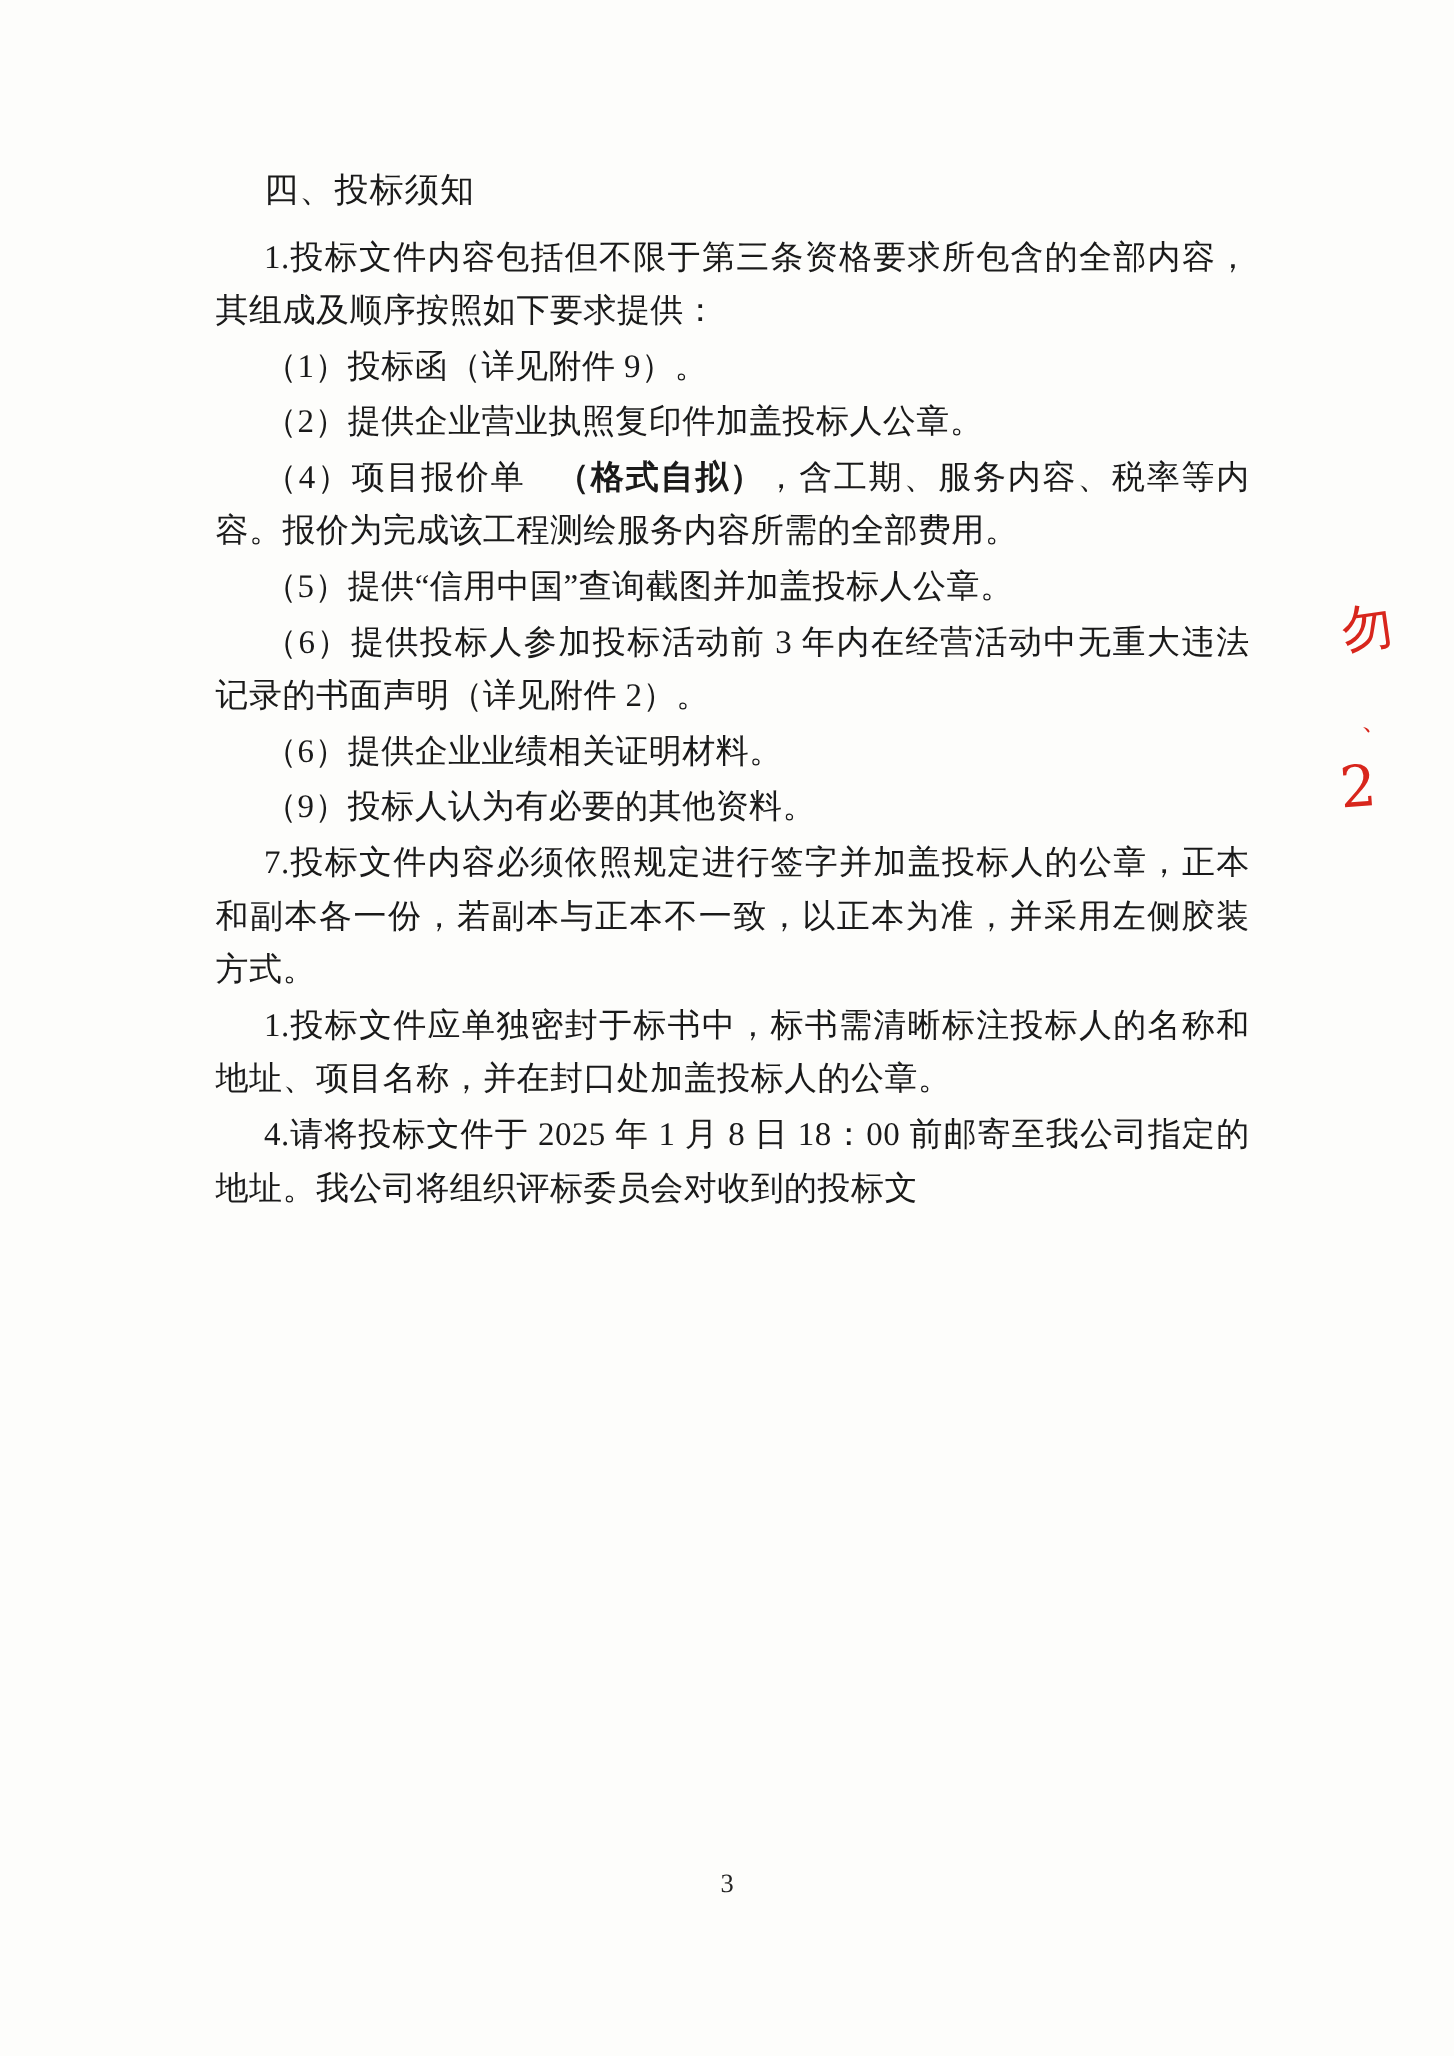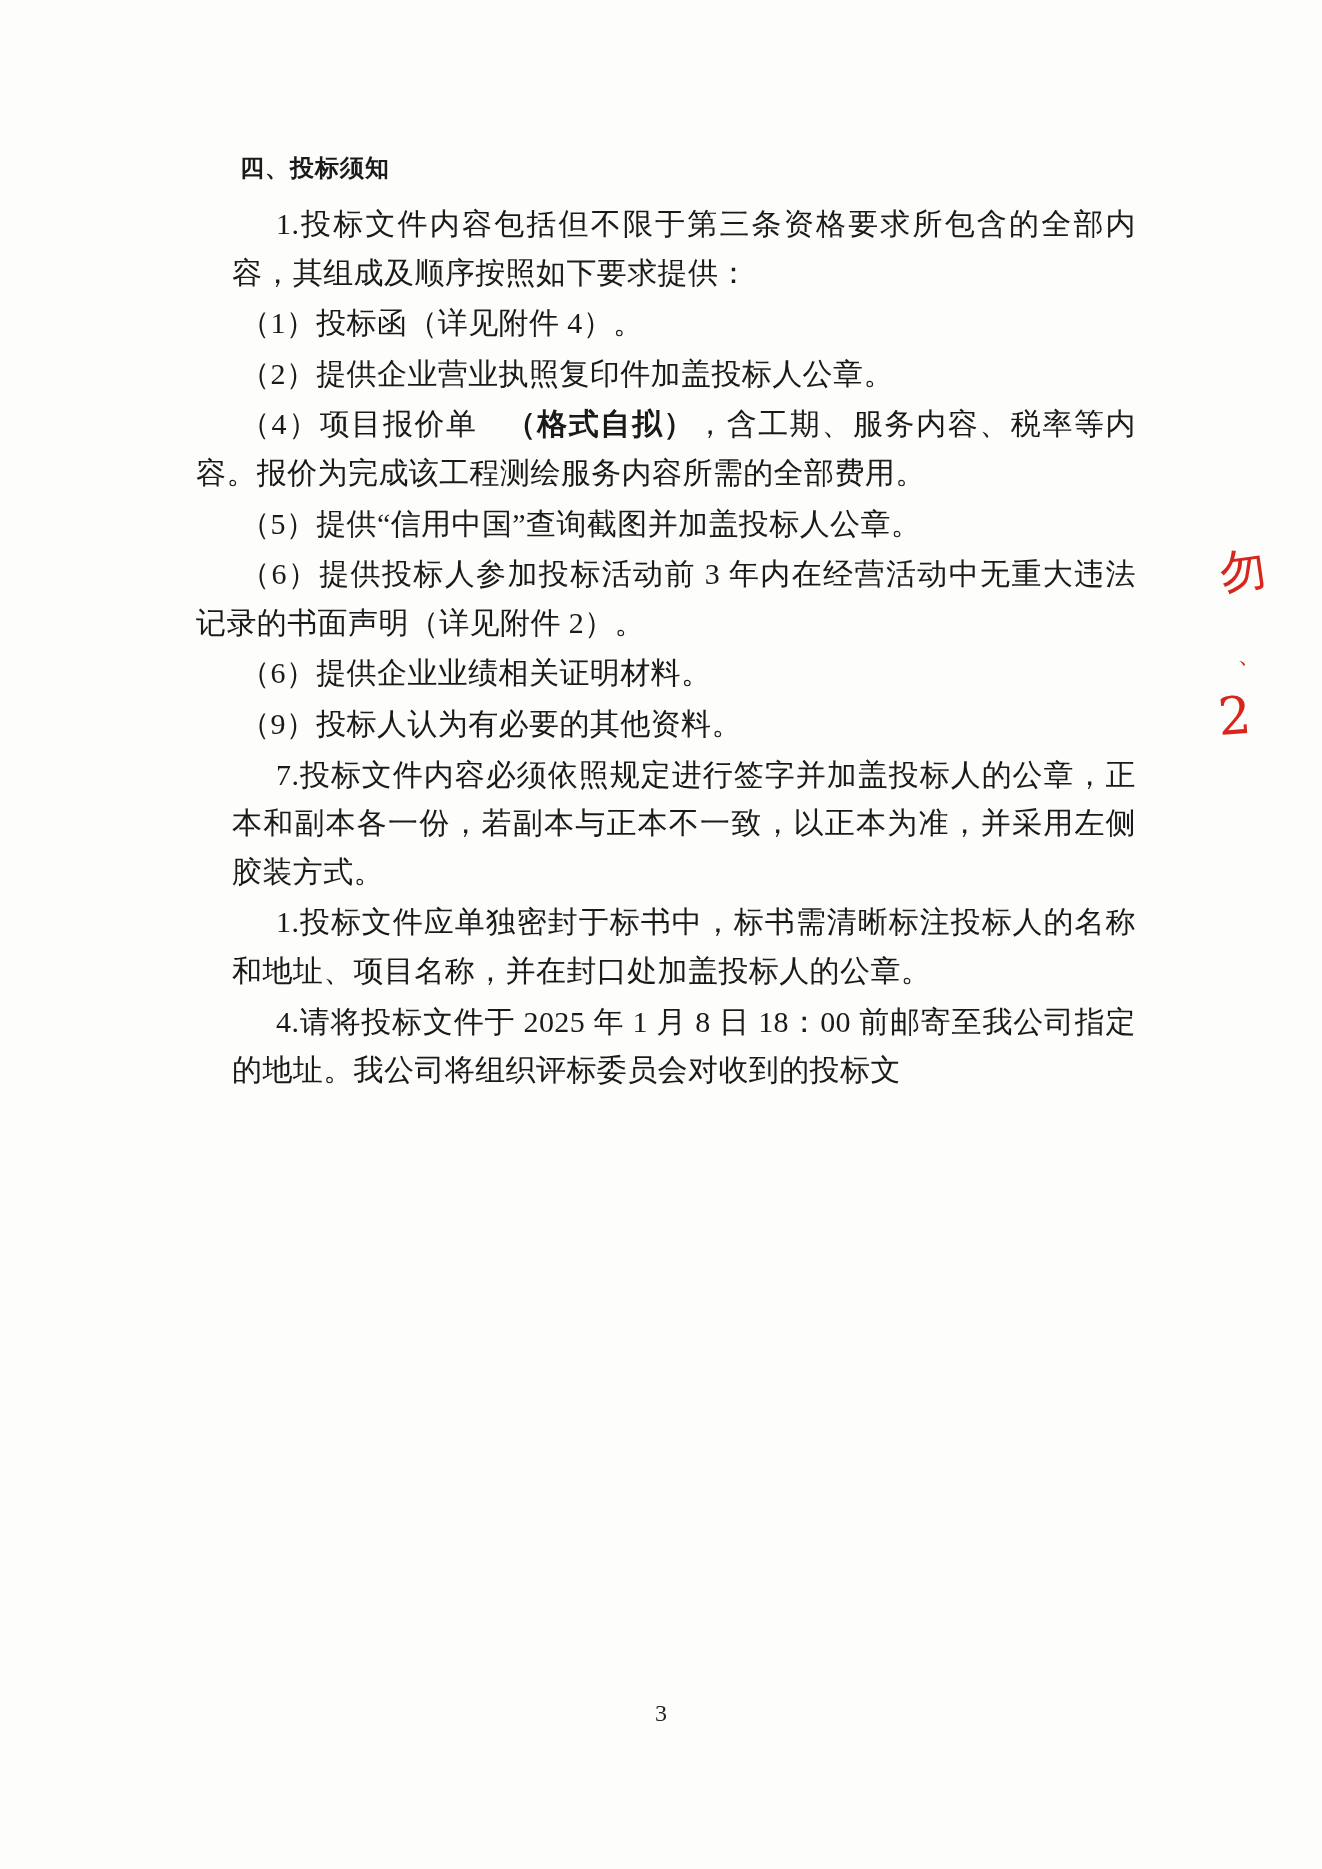--- a/index.html
+++ b/index.html
@@ -23,37 +23,36 @@
     height: 1869px;
     background: #fdfdfb;
   }
   .content {
     position: absolute;
     left: 196px;
     top: 150px;
     width: 940px;
   }
   .section-title {
-    font-size: 24px;
-    font-weight: bold;
+    font-size: 31px;
+    font-weight: normal;
     letter-spacing: 1px;
     margin: 0 0 14px 44px;
     line-height: 1.5;
   }
   p.para {
     font-size: 30px;
     line-height: 1.62;
     margin: 0 0 2px 0;
     text-align: justify;
     text-justify: inter-ideograph;
     letter-spacing: 0.4px;
   }
   p.indent1 {
     text-indent: 44px;
-    margin-left: 36px;
   }
   p.indent-sub {
     text-indent: 44px;
   }
   .bold-inline {
     font-weight: bold;
     margin-left: 28px;
   }
   .page-number {
     position: absolute;
@@ -100,21 +99,21 @@
 </head>
 <body>
 
 <div class="page">
 
   <div class="content">
 
     <h2 class="section-title">四、投标须知</h2>
 
     <p class="para indent1">1.投标文件内容包括但不限于第三条资格要求所包含的全部内容，其组成及顺序按照如下要求提供：</p>
-    <p class="para indent-sub">（1）投标函（详见附件 4）。</p>
+    <p class="para indent-sub">（1）投标函（详见附件 9）。</p>
     <p class="para indent-sub">（2）提供企业营业执照复印件加盖投标人公章。</p>
 
     <p class="para indent-sub"><span>（4）项目报价单</span><span class="bold-inline">（格式自拟）</span><span>，含工期、服务内容、税率等内容。报价为完成该工程测绘服务内容所需的全部费用。</span></p>
 
     <p class="para indent-sub">（5）提供“信用中国”查询截图并加盖投标人公章。</p>
     <p class="para indent-sub">（6）提供投标人参加投标活动前 3 年内在经营活动中无重大违法记录的书面声明（详见附件 2）。</p>
     <p class="para indent-sub">（6）提供企业业绩相关证明材料。</p>
     <p class="para indent-sub">（9）投标人认为有必要的其他资料。</p>
 
     <p class="para indent1">7.投标文件内容必须依照规定进行签字并加盖投标人的公章，正本和副本各一份，若副本与正本不一致，以正本为准，并采用左侧胶装方式。</p>

